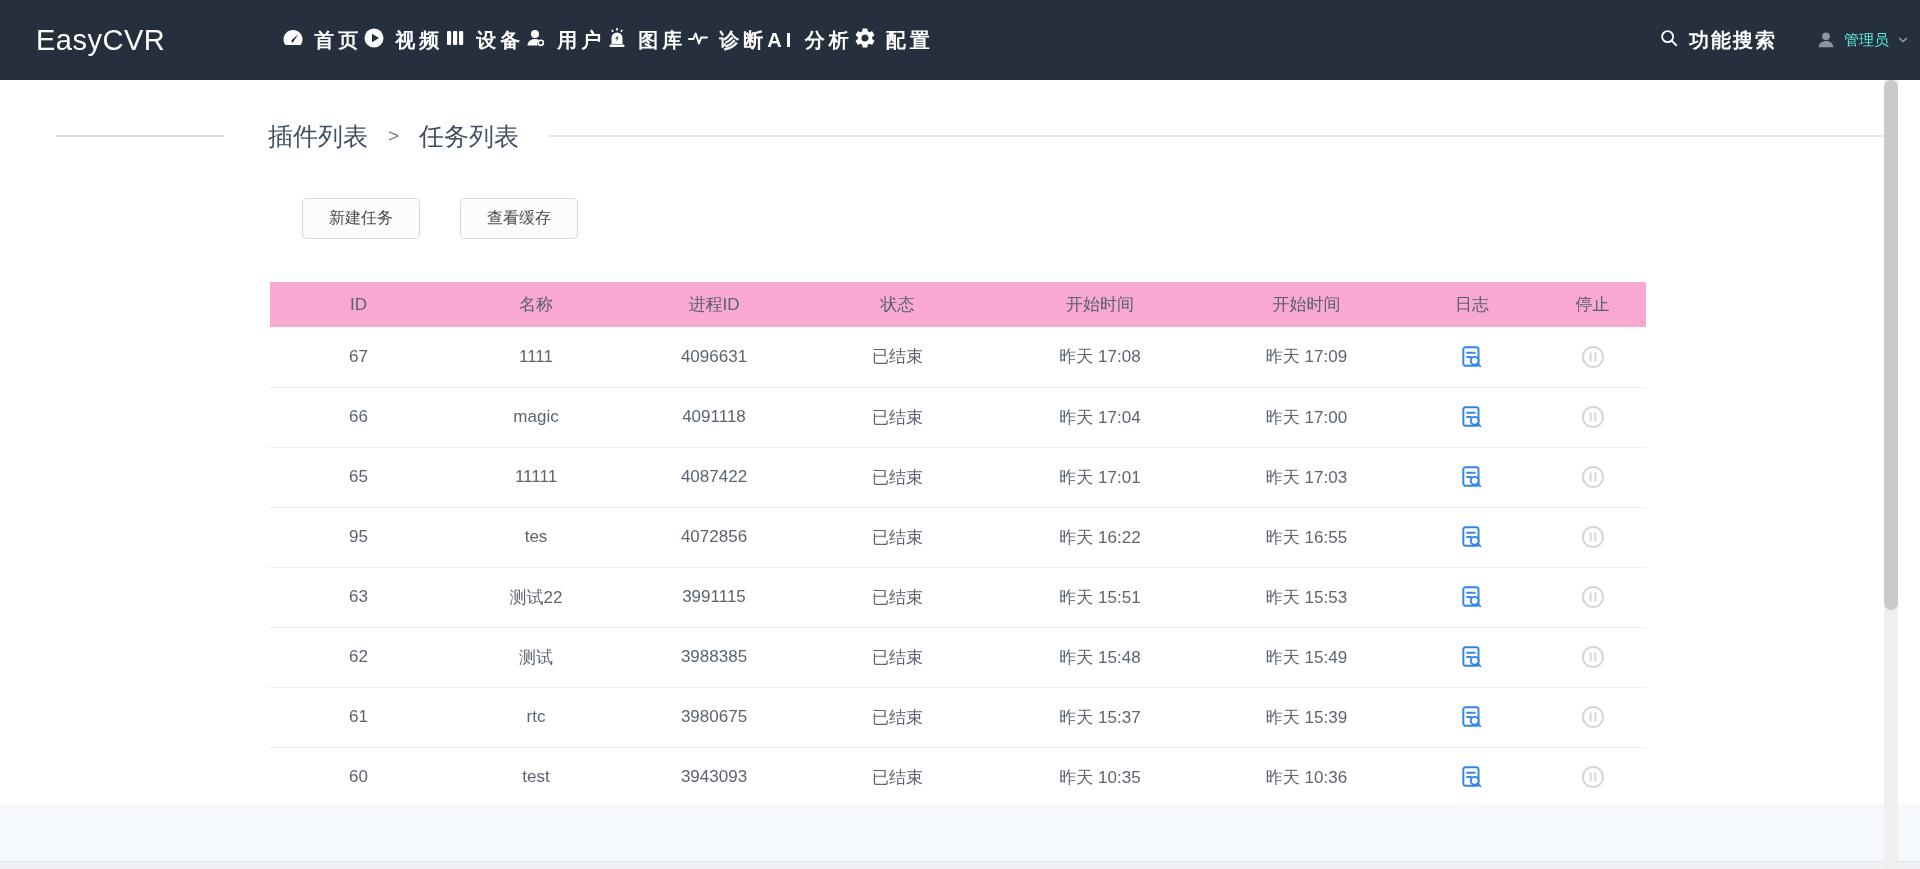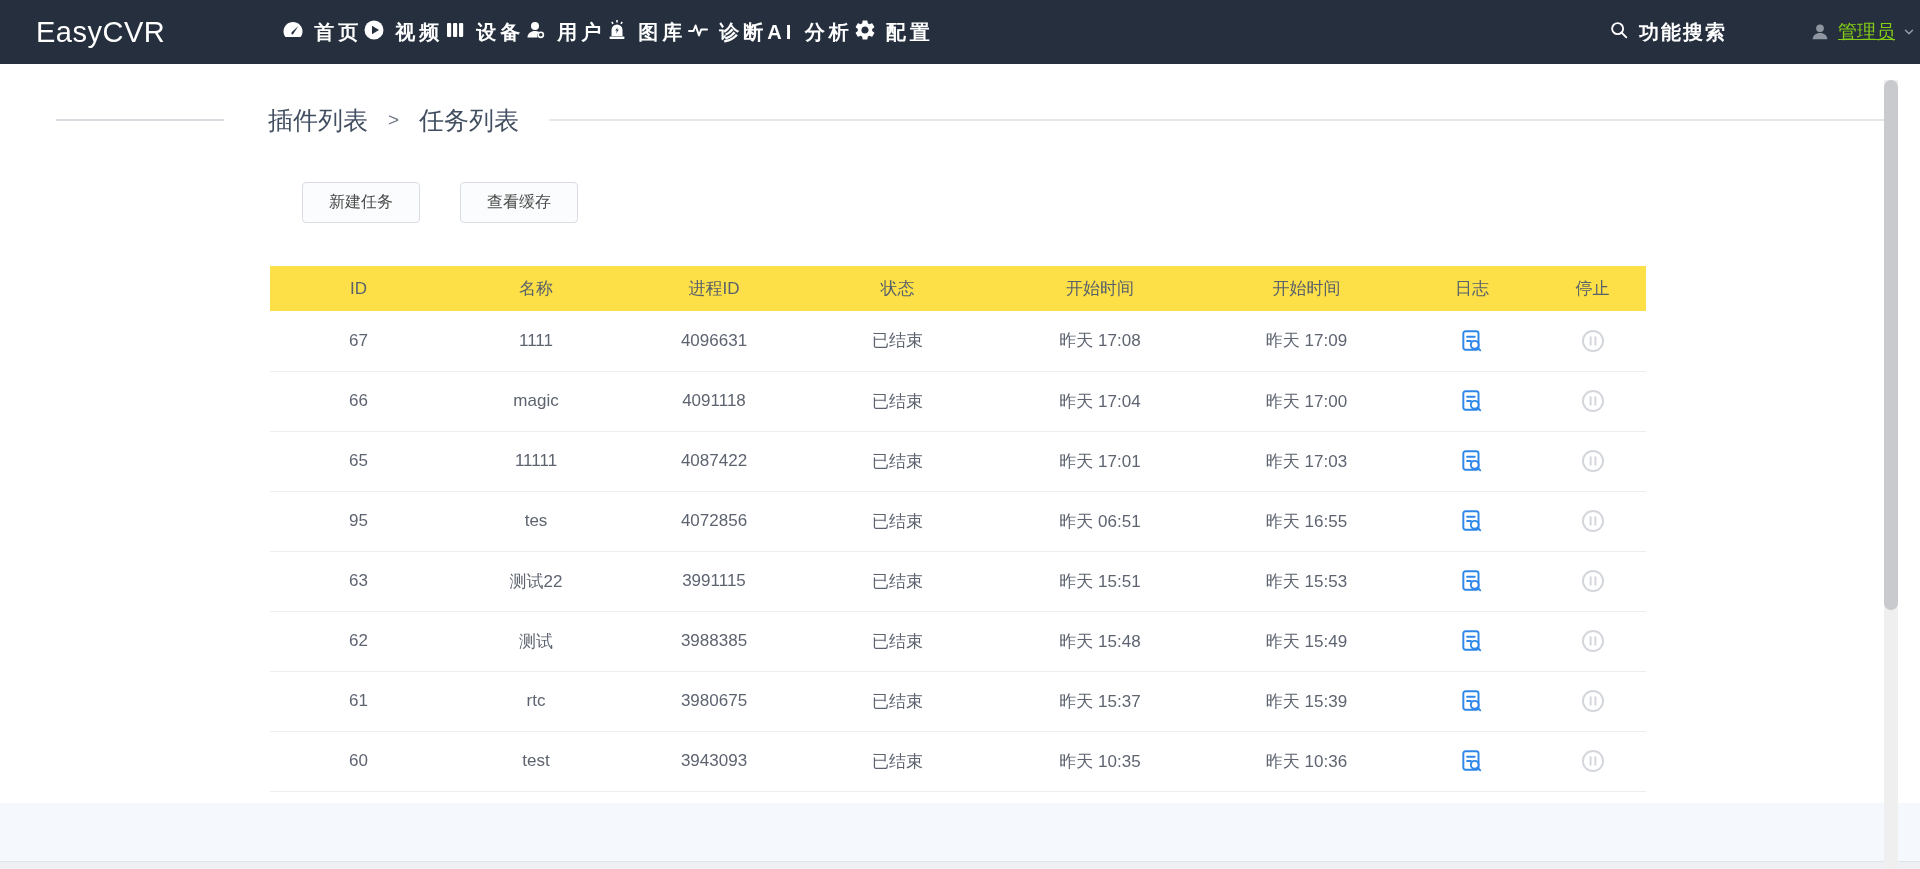--- a/index.html
+++ b/index.html
@@ -1,32 +1,32 @@
 <!DOCTYPE html>
 <html><head>
 <meta charset="utf-8">
 <style>
   * { margin:0; padding:0; box-sizing:border-box; }
   html,body { width:1920px; height:869px; overflow:hidden; background:#fff;
               font-family:"Liberation Sans","DejaVu Sans",sans-serif; }
   body { position:relative; }
 
   
-  .navbar { height:64px; background:#252f3e; display:flex; align-items:center;
+  .navbar { height:80px; background:#252f3e; display:flex; align-items:center;
             padding-left:36px; position:relative; z-index:10; }
   .logo { color:#ffffff; font-size:29px; font-weight:500; letter-spacing:.5px; cursor:pointer; }
   .nav-menu { display:flex; align-items:center; margin-left:116px; }
   .nav-item { display:flex; align-items:center; gap:9px; color:#fff; font-size:20px;
               font-weight:bold; letter-spacing:4px; cursor:pointer; white-space:nowrap; }
   .nav-item svg { width:24px; height:24px; flex:0 0 auto; }
-  .nav-right { margin-left:auto; display:flex; align-items:center; gap:82px; padding-right:4px; }
+  .nav-right { margin-left:auto; display:flex; align-items:center; gap:38px; padding-right:10px; }
   .search-item { display:flex; align-items:center; gap:9px; color:#fff; font-size:20px;
                  font-weight:bold; letter-spacing:2px; cursor:pointer; }
   .search-item svg { width:22px; height:22px; }
-  .user-item { display:flex; align-items:center; gap:7px; color:#84cc16; font-size:19px; cursor:pointer;text-decoration:underline; }
+  .user-item { display:flex; align-items:center; gap:7px; color:#5eead4; font-size:15px; cursor:pointer; }
   .user-item svg.avatar { width:22px; height:22px; }
   .user-item svg.chev { width:14px; height:14px; }
 
   
   .breadcrumb-row { display:flex; align-items:center; margin-top:38px; height:36px; }
   .bc-line-left { width:168px; height:2px; background:#d9dce0; margin-left:56px; flex:0 0 auto; }
   .bc-text { display:flex; align-items:center; gap:20px; margin:0 30px 0 44px;
              font-size:25px; color:#414e60; white-space:nowrap; }
   .bc-sep { font-size:19px; color:#6d7685; }
   .bc-link { cursor:pointer; }
@@ -37,21 +37,21 @@
   .btn { width:118px; height:41px; background:#fbfcfd; border:1px solid #d9dde3;
          border-radius:4px; font-size:16px; color:#4b4b4b; display:flex;
          align-items:center; justify-content:center; cursor:pointer;
          font-family:inherit; }
 
   
   .table-wrap { margin:43px 0 0 270px; width:1376px; }
   table { width:100%; table-layout:fixed; border-collapse:collapse; text-align:center; }
   col.c0{width:177px} col.c1{width:178px} col.c2{width:178px} col.c3{width:189px}
   col.c4{width:216px} col.c5{width:197px} col.c6{width:134px} col.c7{width:107px}
-  thead th { height:45px; background:#fde047; font-weight:400; font-size:17px;
+  thead th { height:45px; background:#f9a8d4; font-weight:400; font-size:17px;
              color:#59616b; white-space:nowrap; }
   tbody td { height:60px; border-bottom:1px solid #eceef2; font-size:17px;
              color:#5d6470; white-space:nowrap; }
   .icon-btn { display:inline-flex; width:26px; height:26px; cursor:pointer;
               vertical-align:middle; }
   .icon-btn svg { width:26px; height:26px; }
 
   
   .footer-band { position:absolute; left:0; right:0; top:803px; height:66px;
                  background:#f5f8fc; z-index:5; }
@@ -272,21 +272,21 @@
           <line x1="14.2" y1="8.5" x2="14.2" y2="15.5"></line>
         </svg>
       </span>
     </td>
   </tr>
         <tr>
     <td>95</td>
     <td>tes</td>
     <td>4072856</td>
     <td>已结束</td>
-    <td>昨天 06:51</td>
+    <td>昨天 16:22</td>
     <td>昨天 16:55</td>
     <td>
       <span class="icon-btn">
         <svg viewBox="0 0 24 24" fill="none" stroke="#2e87e8" stroke-width="1.8" stroke-linecap="round">
           <rect x="4" y="3" width="14" height="17" rx="2"></rect>
           <line x1="7.5" y1="8" x2="14.5" y2="8"></line>
           <line x1="7.5" y1="12" x2="11" y2="12"></line>
           <circle cx="14.5" cy="15.5" r="3.6" fill="#ffffff"></circle>
           <line x1="17.2" y1="18.2" x2="19.6" y2="20.6"></line>
         </svg>

